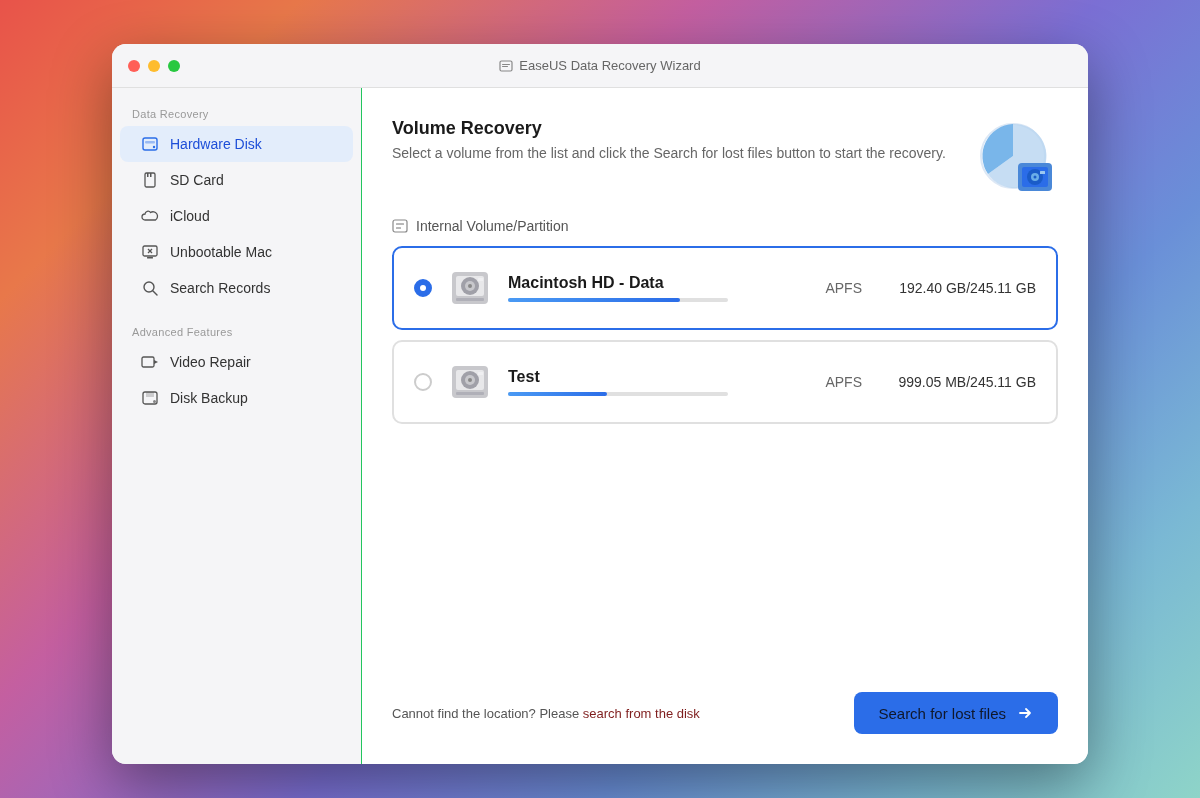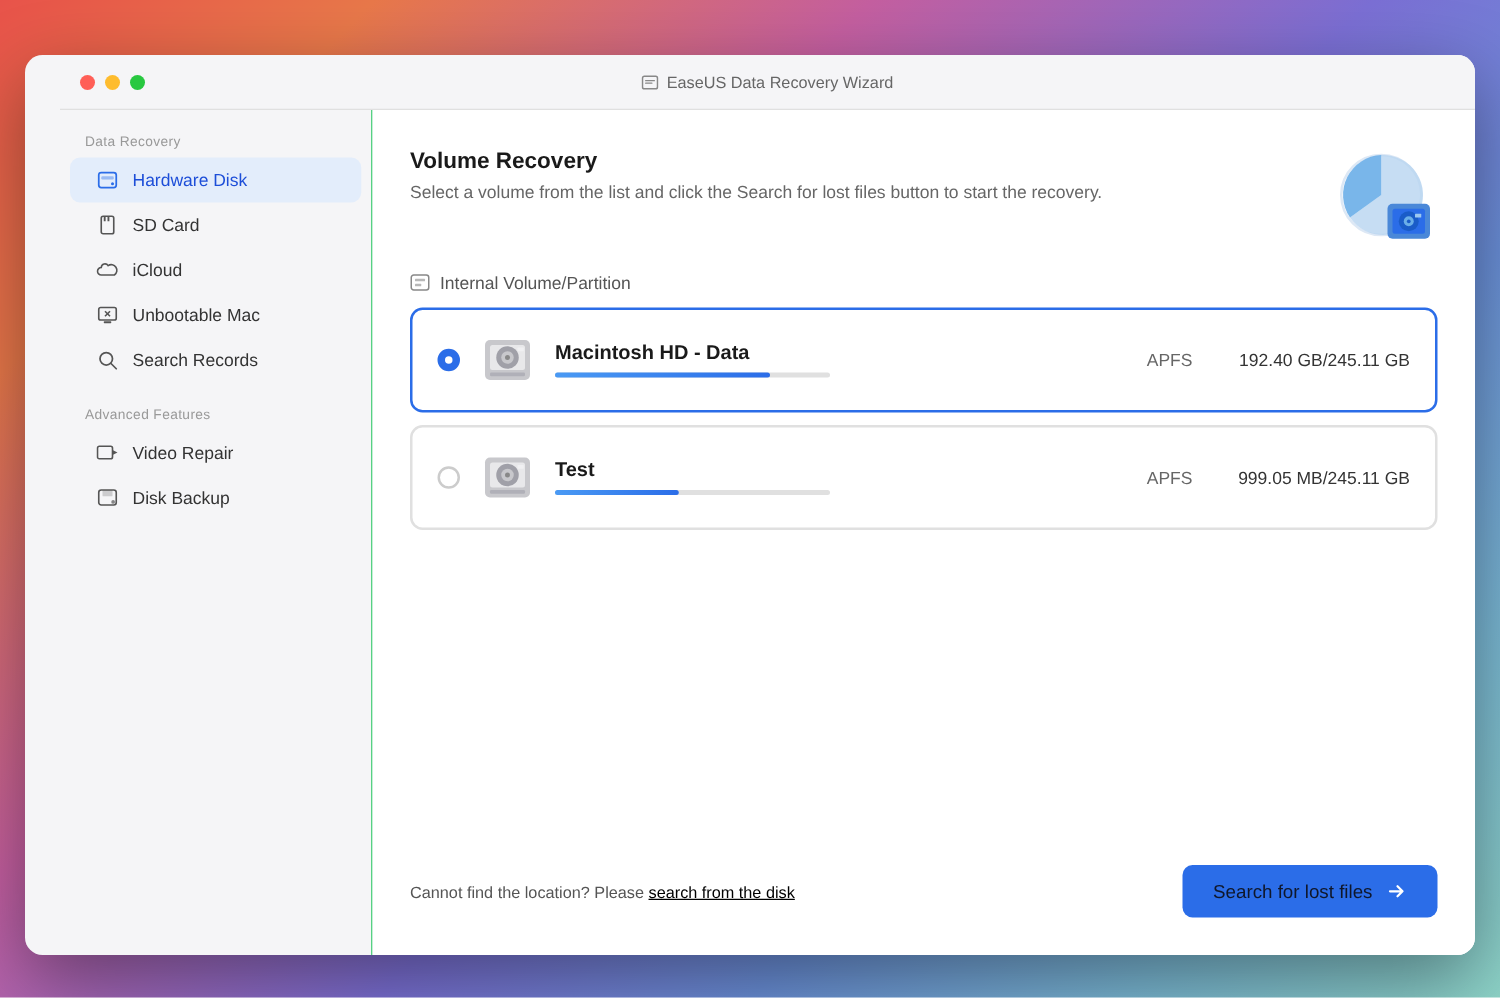--- a/index.html
+++ b/index.html
@@ -9,30 +9,29 @@
       height: 798px;
       overflow: hidden;
       font-family: -apple-system, BlinkMacSystemFont, 'Segoe UI', sans-serif;
       background: linear-gradient(135deg, #e8534a 0%, #e8784a 15%, #c45fa0 35%, #7b6fd4 55%, #6a8fd8 70%, #7ab8d4 85%, #8ed4c8 100%);
       display: flex;
       align-items: center;
       justify-content: center;
     }
 
     .window {
-      width: 1160px;
+      width: 976px;
       height: 720px;
       background: #f5f5f7;
       border-radius: 14px;
       box-shadow: 0 20px 60px rgba(0,0,0,0.4);
       display: flex;
       flex-direction: column;
       overflow: hidden;
       margin-top: 10px;
-      padding-left: 28px;
     }
 
     .titlebar {
       height: 44px;
       background: #f5f5f7;
       display: flex;
       align-items: center;
       justify-content: center;
       position: relative;
       border-bottom: 1px solid #e0e0e0;
@@ -263,22 +262,21 @@
       justify-content: space-between;
       padding-top: 20px;
     }
 
     .footer-text {
       font-size: 13px;
       color: #555;
     }
 
     .footer-link {
-      color: #000000;
-      text-decoration: underline;
+      color: #7f1d1d;
       cursor: pointer;
     }
 
     .search-btn {
       background: #2b6de8;
       color: #0f172a;
       border: none;
       border-radius: 8px;
       padding: 12px 24px;
       font-size: 15px;

